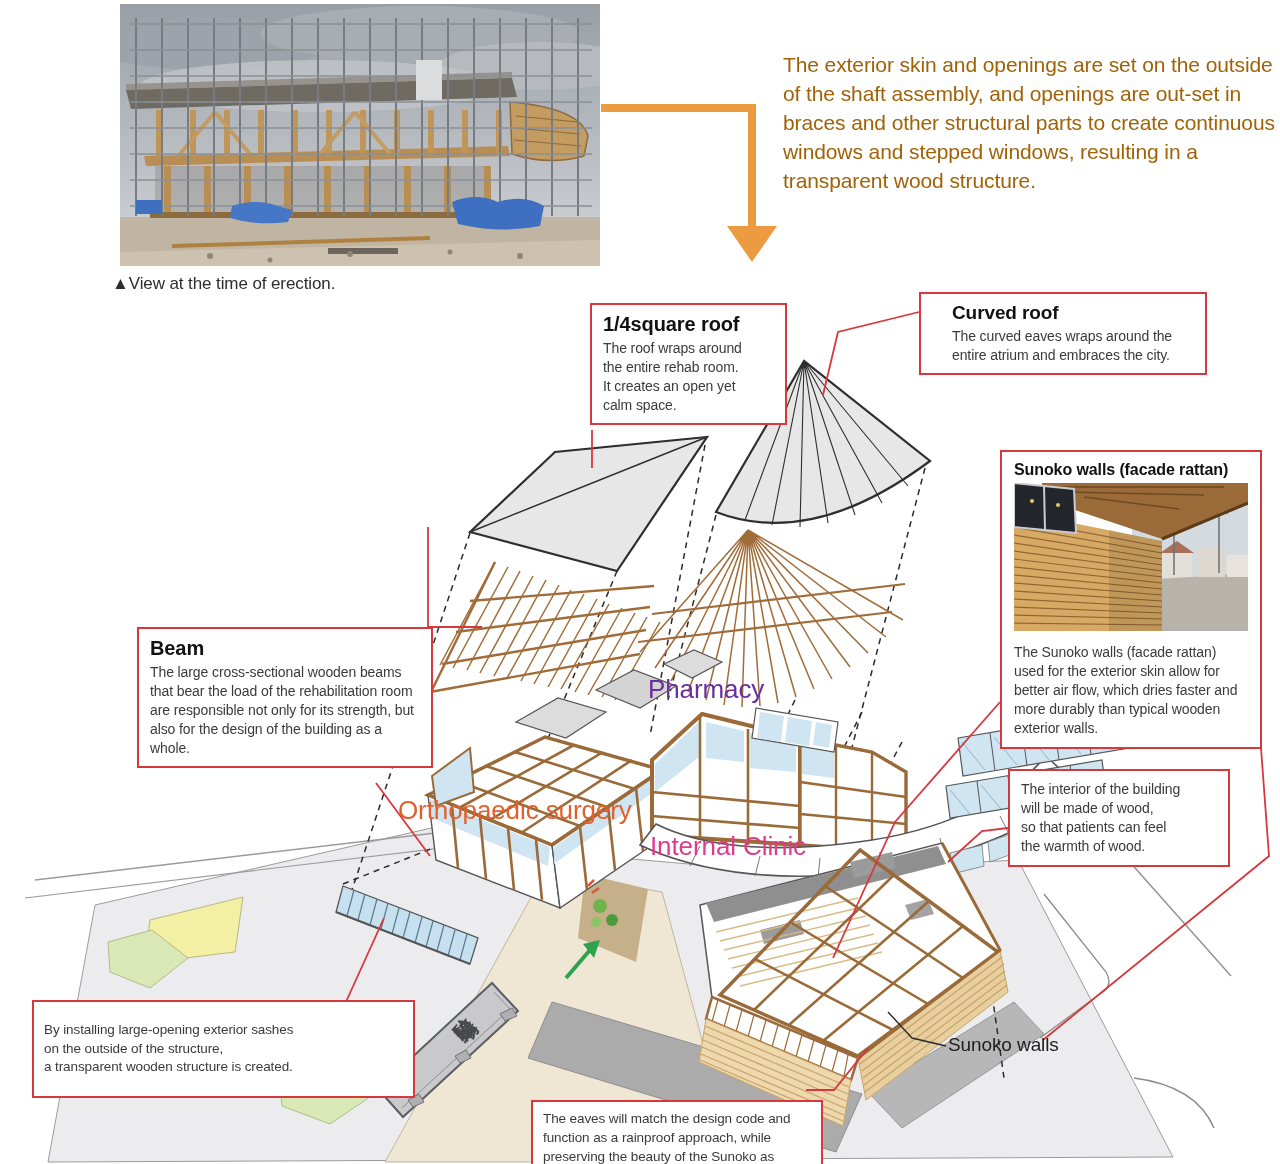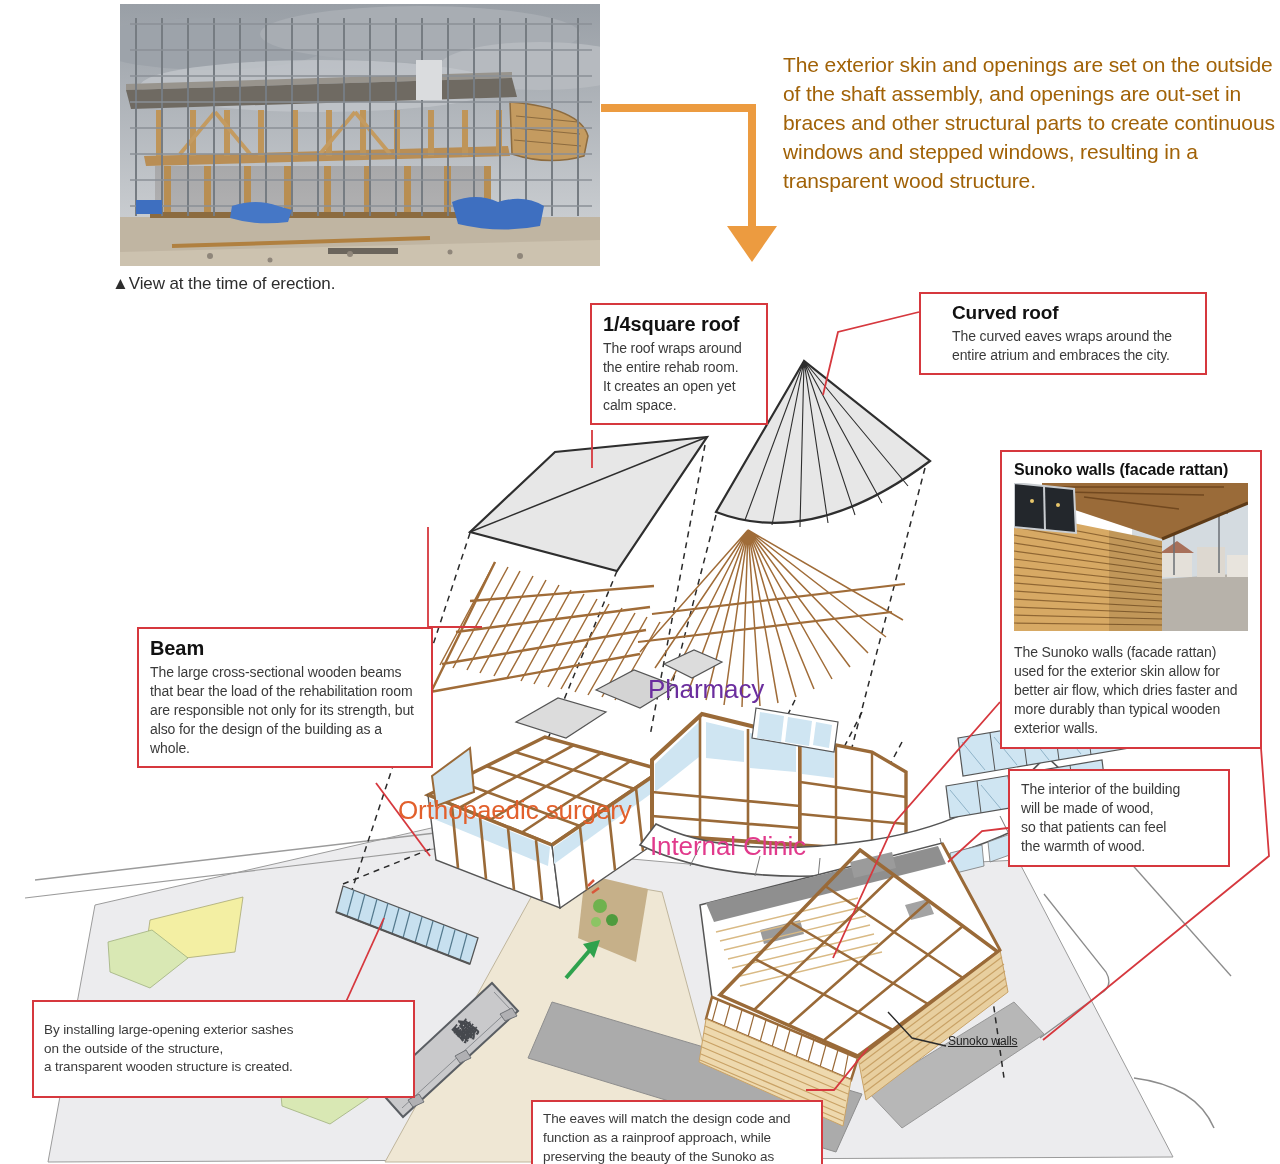--- a/index.html
+++ b/index.html
@@ -13,42 +13,42 @@
   .abs{position:absolute;}
 
   
   .callout{position:absolute;background:#fff;border:2px solid var(--red);box-sizing:border-box;padding:8px 11px;z-index:30;}
   .callout h3{margin:0 0 3px 0;font-size:19px;font-weight:bold;color:#111;line-height:1.15;}
   .callout .body{font-size:14px;line-height:19px;color:var(--ink);}
   .preline{white-space:pre-line;}
 
   #box-rafter{left:262px;top:334px;width:228px;}
   #box-rafter h3{font-size:20px;}
-  #box-quarter{left:590px;top:303px;width:178px;}
+  #box-quarter{left:590px;top:303px;width:197px;}
   #box-quarter h3{font-size:20px;}
   #box-curved{left:919px;top:292px;width:288px;padding-left:31px;}
   #box-sunoko{left:1000px;top:450px;width:262px;padding:9px 12px;}
   #box-sunoko h3{font-size:16px;white-space:nowrap;}
   #box-beam{left:137px;top:627px;width:296px;}
   #box-beam h3{font-size:20px;}
   #box-interior{left:1008px;top:769px;width:222px;padding:9px 11px;}
   #box-sashes{left:32px;top:1000px;width:383px;padding:19px 10px;}
   #box-sashes .body{font-size:13.5px;line-height:18.5px;}
   #box-eaves{left:531px;top:1052px;width:292px;padding:7px 10px;margin-top:48px;}
   #box-eaves .body{font-size:13.5px;line-height:19px;}
 
   #intro-text{left:783px;top:50px;width:492px;font-size:21px;line-height:29px;color:#a16207;z-index:20;}
 
   #photo-wrap{left:120px;top:4px;width:480px;height:262px;z-index:20;overflow:hidden;}
   #photo-caption{left:112px;top:274px;font-size:17px;color:#2d2d2d;z-index:20;}
 
   #label-pharmacy{left:648px;top:674px;font-size:26px;color:#6b2e9e;z-index:25;}
   #label-ortho{left:398px;top:795px;font-size:26px;color:#e2602c;z-index:25;}
   #label-internal{left:650px;top:831px;font-size:26px;color:#e13a8c;z-index:25;}
-  #label-sunoko-walls{left:948px;top:1034px;font-size:12px;color:#1e1e1e;z-index:25;text-decoration:underline;}
+  #label-sunoko-walls{left:948px;top:1034px;font-size:19px;color:#1e1e1e;z-index:25;}
   #label-parking{left:434px;top:1008px;font-size:20px;color:#46494e;writing-mode:vertical-rl;
                  transform:rotate(-48deg);letter-spacing:3px;z-index:25;font-weight:bold;}
 
   #main-diagram{position:absolute;left:0;top:0;z-index:10;}
   #orange-arrow{position:absolute;left:0;top:0;z-index:15;}
 </style>
 </head>
 <body>
 
 <div id="canvas">

